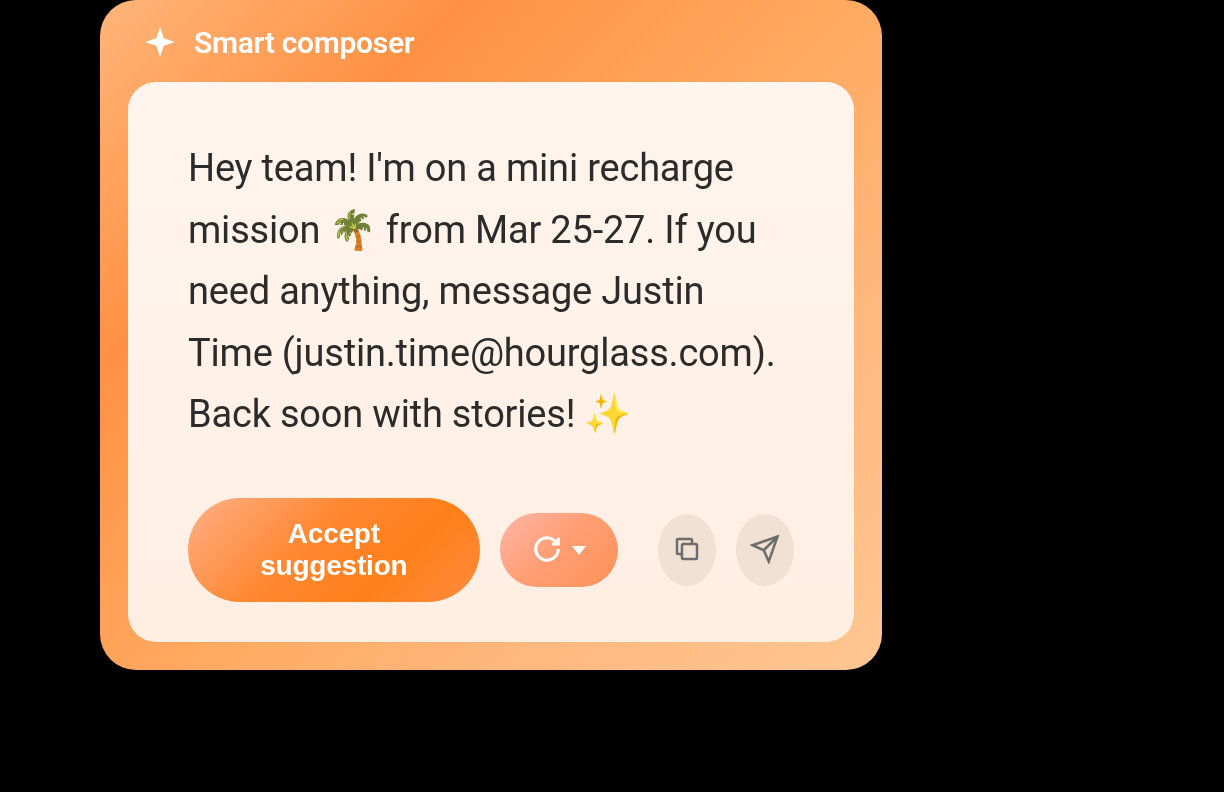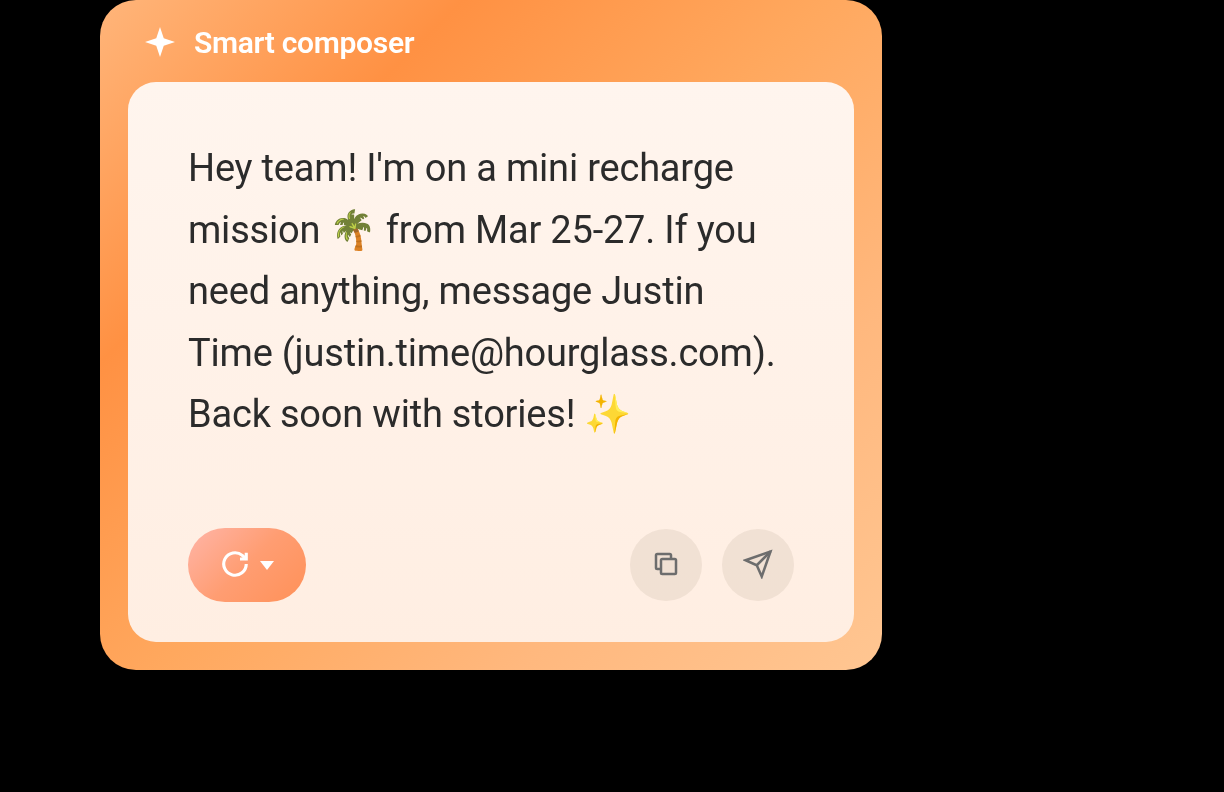--- a/index.html
+++ b/index.html
@@ -162,20 +162,23 @@
       </div>
       <div class="header-title">Smart composer</div>
     </div>
 
     <div class="inner-panel">
 
       <div class="message-text">Hey team! I'm on a mini recharge mission 🌴 from Mar 25-27. If you need anything, message Justin Time (justin.time@hourglass.com). Back soon with stories! ✨</div>
 
       <div class="actions-row">
 
+        <button class="accept-btn">
+          <span>Accept suggestion</span>
+        </button>
 
         <button class="regen-btn">
           <span>
             <svg width="30" height="30" viewBox="0 0 24 24" stroke-width="2.5">
               <path d="M21 12a9 9 0 1 1-3.2-6.9L21 8"></path>
               <path d="M21 3v5h-5"></path>
             </svg>
           </span>
           <span class="chevron-down"></span>
         </button>

